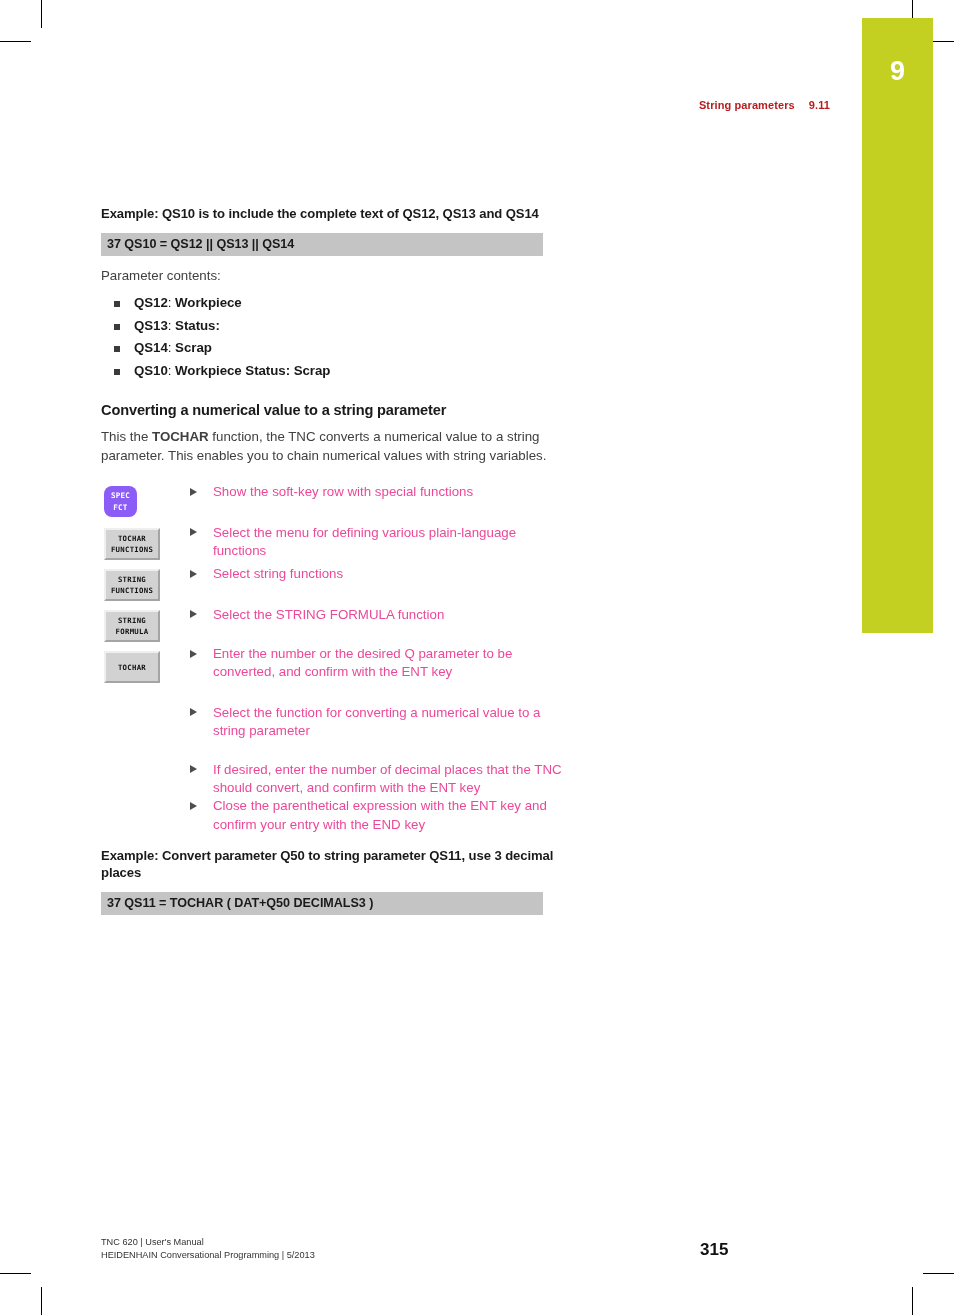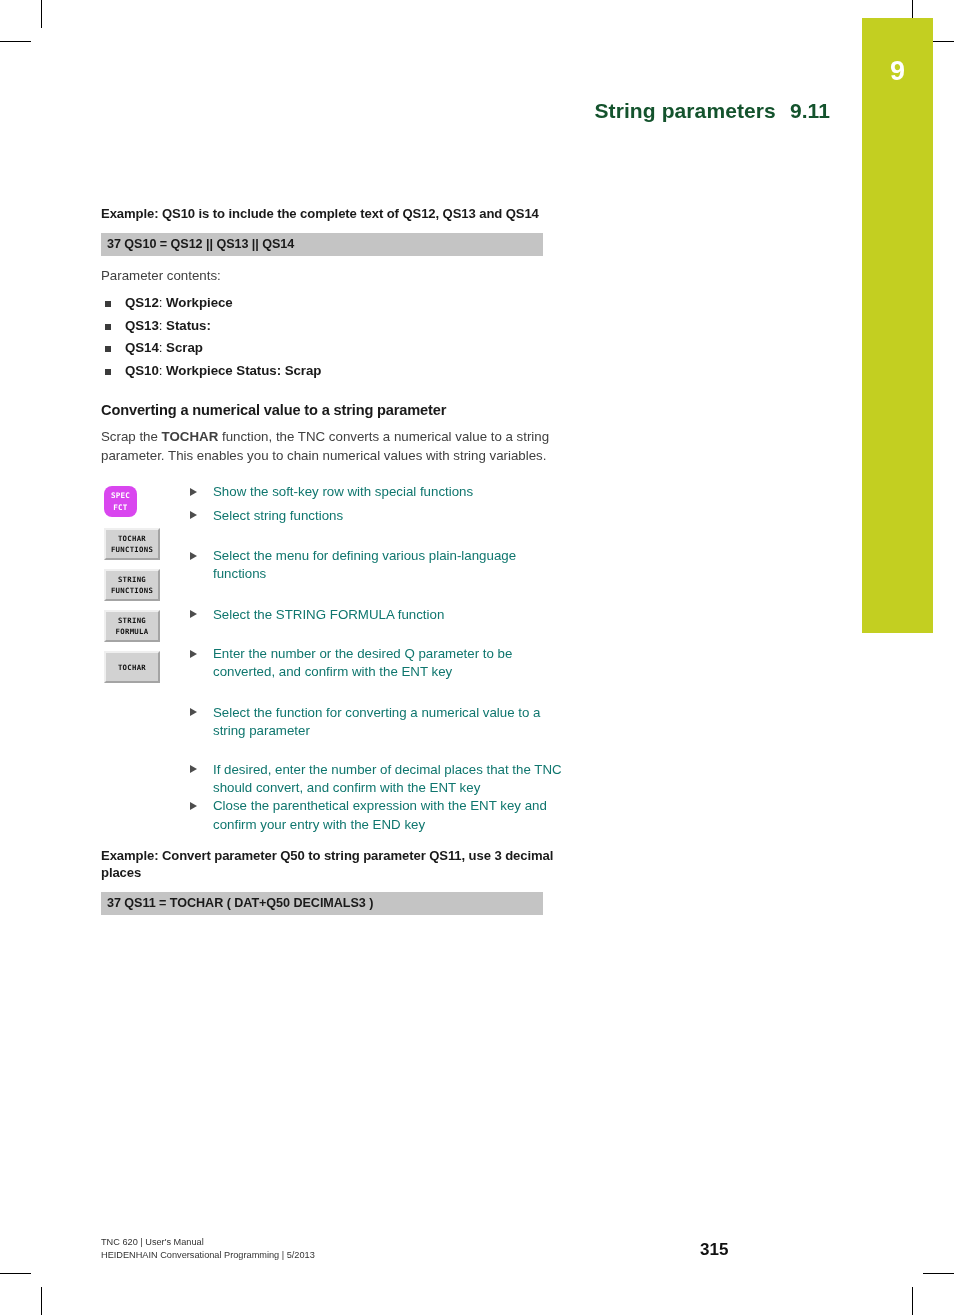--- a/index.html
+++ b/index.html
@@ -57,23 +57,23 @@
     line-height: 1;
   }
 
   
   .running-head {
     position: absolute;
     left: 0;
     top: 99px;
     width: 830px;
     text-align: right;
-    font-size: 21px;
-    font-weight: bold;
-    color: #14532d;
+    font-size: 11px;
+    font-weight: bold;
+    color: #b91c1c;
     letter-spacing: 0.1px;
   }
   .running-head .rh-section {
     margin-left: 14px;
   }
 
   
   .content {
     position: absolute;
     left: 101px;
@@ -102,21 +102,21 @@
 
   .body-text {
     font-size: 13.3px;
     line-height: 1.42;
     color: #404040;
   }
 
   
   .bullet-list {
     list-style: none;
-    margin: 0;
+    margin: 9px;
     padding: 0;
   }
   .bullet-list li {
     position: relative;
     padding-left: 24px;
     font-size: 13.3px;
     font-weight: bold;
     color: #1a1a1a;
     margin-bottom: 7.5px;
     letter-spacing: -0.05px;
@@ -146,21 +146,21 @@
   }
   .steps {
     margin-left: 86px;
     width: 384px;
   }
   .step {
     position: relative;
     padding-left: 26px;
     font-size: 13.3px;
     line-height: 1.38;
-    color: #0f766e;
+    color: #ec4899;
   }
   .step .tri {
     position: absolute;
     left: 3px;
     top: 4.5px;
     width: 0;
     height: 0;
     border-left: 7px solid #4d4d4d;
     border-top: 4.5px solid transparent;
     border-bottom: 4.5px solid transparent;
@@ -185,21 +185,21 @@
     text-align: center;
     display: flex;
     flex-direction: column;
     align-items: center;
     justify-content: center;
     line-height: 1.62;
   }
   .softkey.hard {
     width: 33px;
     height: 31px;
-    background: #d946ef;
+    background: #8b5cf6;
     color: #ffffff;
     border-radius: 8px;
     font-size: 7.6px;
     letter-spacing: 0.2px;
   }
   .softkey.gray {
     height: 32px;
     background: #d2d2d2;
     color: #111111;
     border-top: 2px solid #efefef;
@@ -266,21 +266,21 @@
       <span class="sq"></span><span>QS14</span><span class="plain">: </span><span>Scrap</span>
     </li>
     <li>
       <span class="sq"></span><span>QS10</span><span class="plain">: </span><span>Workpiece Status: Scrap</span>
     </li>
   </ul>
 
   <div class="section-heading" style="margin-top:24px;">Converting a numerical value to a string parameter</div>
 
   <div class="body-text" style="margin-top:10px; width:452px;">
-    <span>Scrap the </span><strong>TOCHAR</strong><span> function, the TNC converts a numerical value to a string parameter. This enables you to chain numerical values with string variables.</span>
+    <span>This the </span><strong>TOCHAR</strong><span> function, the TNC converts a numerical value to a string parameter. This enables you to chain numerical values with string variables.</span>
   </div>
 
   <div class="procedure" style="margin-top:18px;">
 
     <div class="key-col">
       <div class="softkey hard" style="top:3px;">
         <span>SPEC</span>
         <span>FCT</span>
       </div>
       <div class="softkey gray" style="top:45px;">
@@ -297,25 +297,25 @@
       </div>
       <div class="softkey gray" style="top:168px;">
         <span>TOCHAR</span>
       </div>
     </div>
 
     <div class="steps">
       <div class="step" style="margin-top:4px;">
         <span class="tri"></span><span>Show the soft-key row with special functions</span>
       </div>
+      <div class="step" style="margin-top:22px;">
+        <span class="tri"></span><span>Select the menu for defining various plain-language functions</span>
+      </div>
       <div class="step" style="margin-top:5px;">
         <span class="tri"></span><span>Select string functions</span>
-      </div>
-      <div class="step" style="margin-top:22px;">
-        <span class="tri"></span><span>Select the menu for defining various plain-language functions</span>
       </div>
       <div class="step" style="margin-top:22px;">
         <span class="tri"></span><span>Select the STRING FORMULA function</span>
       </div>
       <div class="step" style="margin-top:21px;">
         <span class="tri"></span><span>Enter the number or the desired Q parameter to be converted, and confirm with the ENT key</span>
       </div>
       <div class="step" style="margin-top:22px;">
         <span class="tri"></span><span>Select the function for converting a numerical value to a string parameter</span>
       </div>

